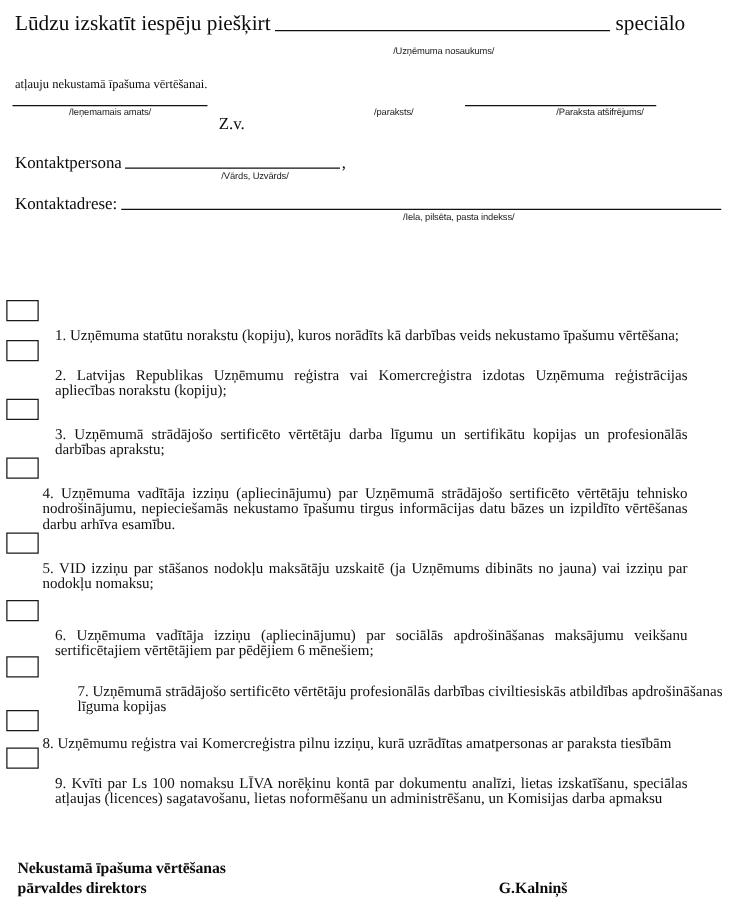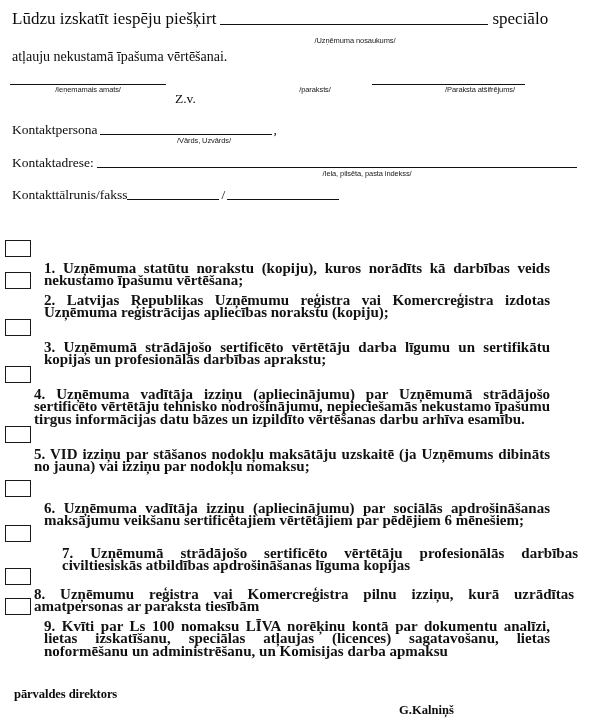--- a/index.html
+++ b/index.html
@@ -55,22 +55,22 @@
   }
   .cap-company {
     position: absolute;
     left: 278px;
     top: 27px;
     width: 130px;
   }
   .intro-line2 {
     position: absolute;
     left: 0px;
-    top: 38px;
-    font-size: 14px;
+    top: 49px;
+    font-size: 10px;
     line-height: 17px;
     white-space: nowrap;
   }
 
   
   .sigstrip {
     position: absolute;
     left: 0;
     top: 84px;
     width: 600px;
@@ -197,26 +197,25 @@
     position: absolute;
     left: 5px;
     width: 26px;
     height: 17px;
     border: 1.3px solid #1a1a1a;
     background: #fff;
     box-sizing: border-box;
   }
   .doc-text {
     position: absolute;
-    font-size: 15px;
+    font-size: 12px;
     line-height: 12.4px;
     color: #111;
     text-align: justify;
     text-justify: inter-word;
-    font-weight: bold;
   }
   .doc-text .num {
     display: inline-block;
   }
 
   
   .footer {
     position: absolute;
     left: 14px;
     top: 686px;
@@ -264,23 +263,20 @@
     <div class="c-row c-person">
       <span>Kontaktpersona</span><span class="line-person"></span><span>,</span>
       <div class="caption cap-person">/Vārds, Uzvārds/</div>
     </div>
 
     <div class="c-row c-address">
       <span>Kontaktadrese:</span><span class="line-address"></span>
       <div class="caption cap-address">/Iela, pilsēta, pasta indekss/</div>
     </div>
 
-    <div class="c-row c-phone">
-      <span>Kontakttālrunis/fakss</span><span class="line-phone-a"></span><span class="slash-ph">/</span><span class="line-phone-b"></span>
-    </div>
 
   </div>
 
 
   <div class="doclist">
 
     <div class="doc-item">
       <div class="checkbox" style="top:0px"></div>
       <div class="doc-text" style="left:44px; top:22px; width:506px;">
         <span class="num">1.</span>
@@ -348,17 +344,18 @@
       <div class="checkbox" style="top:358px"></div>
       <div class="doc-text" style="left:44px; top:380px; width:506px;">
         <span class="num">9.</span>
         <span>Kvīti par Ls 100 nomaksu LĪVA norēķinu kontā par dokumentu analīzi, lietas izskatīšanu, speciālas atļaujas (licences) sagatavošanu, lietas noformēšanu un administrēšanu, un Komisijas darba apmaksu</span>
       </div>
     </div>
 
   </div>
 
   <div class="footer">
+    <div class="foot-title">Nekustamā īpašuma vērtēšanas</div>
     <div class="foot-title">pārvaldes direktors</div>
     <div class="foot-name">G.Kalniņš</div>
   </div>
 
 </div>
 
 </body></html>

